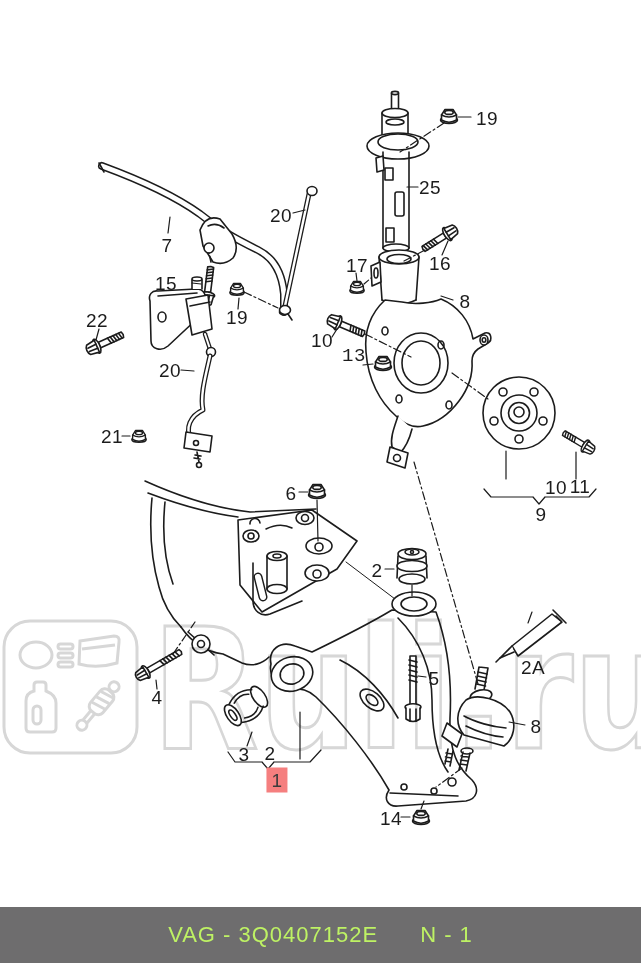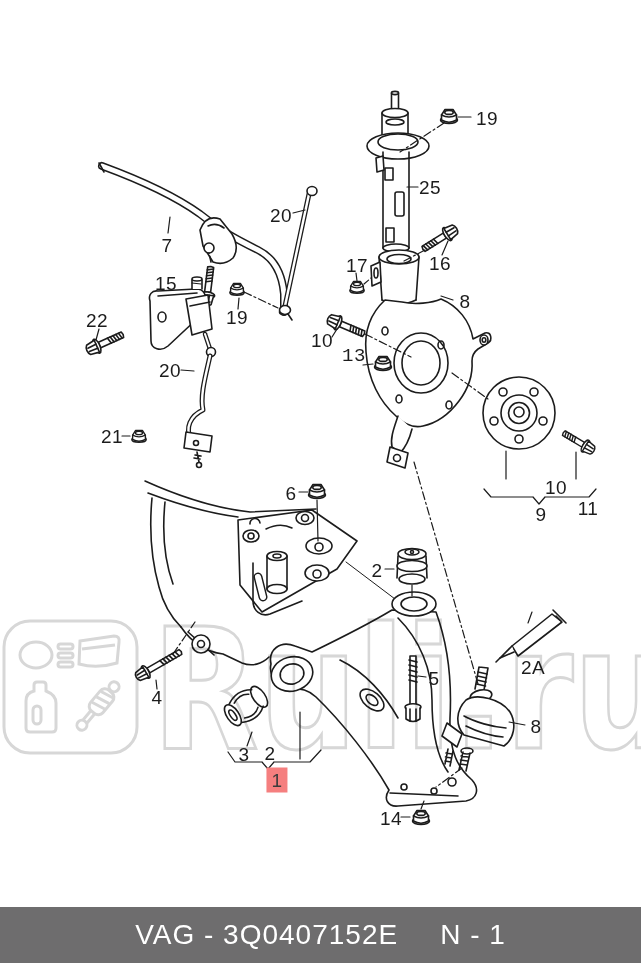--- a/index.html
+++ b/index.html
@@ -5,21 +5,21 @@
   html,body{margin:0;padding:0;background:#fff;}
   .stage{position:relative;width:641px;height:970px;background:#fff;overflow:hidden;
          font-family:"Liberation Sans",sans-serif;}
   svg{position:absolute;left:0;top:0;}
   #callout-layer{position:absolute;left:0;top:0;width:641px;height:906px;pointer-events:none;}
   .callout{position:absolute;transform:translate(-50%,-50%);font-size:19px;line-height:1;
            color:#1c1c1c;white-space:nowrap;letter-spacing:0.5px;}
   .callout.highlighted{background:#f57f7f;color:#3c3c3c;padding:3px 5px;}
   .footer{position:absolute;left:0;top:907px;width:641px;height:56px;background:#6e6d6e;
           display:flex;align-items:center;justify-content:center;}
-  .footer span{color:#ffffff;font-size:28px;letter-spacing:1px;}
+  .footer span{color:#bef264;font-size:22px;letter-spacing:1px;}
   .footer .gap{display:inline-block;width:42px;}
   .wm-text{font-family:"DejaVu Sans",sans-serif;font-weight:bold;}
 </style>
 </head>
 <body>
 
 <div class="stage">
 
 <svg width="641" height="906" viewBox="0 0 641 906">
   <defs>
@@ -323,21 +323,21 @@
       <div class="callout" style="left: 237px; top: 317px;">19</div>
       <div class="callout" style="left: 97px; top: 320px;">22</div>
       <div class="callout" style="left: 357px; top: 265px;">17</div>
       <div class="callout" style="left: 440px; top: 263px;">16</div>
       <div class="callout" style="left: 465px; top: 301px;">8</div>
       <div class="callout" style="left: 322px; top: 340px;">10</div>
       <div class="callout" style="left: 354px; top: 356px; font-family: Liberation Mono, monospace;">13</div>
       <div class="callout" style="left: 170px; top: 370px;">20</div>
       <div class="callout" style="left: 112px; top: 436px;">21</div>
       <div class="callout" style="left: 556px; top: 487px;">10</div>
-      <div class="callout" style="left: 580px; top: 508px; margin-left: 8px;">11</div>
+      <div class="callout" style="left: 580px; top: 486px;">11</div>
       <div class="callout" style="left: 541px; top: 514px;">9</div>
       <div class="callout" style="left: 291px; top: 493px;">6</div>
       <div class="callout" style="left: 377px; top: 570px;">2</div>
       <div class="callout" style="left: 533px; top: 632px; margin-top: 35px;">2A</div>
       <div class="callout" style="left: 157px; top: 697px;">4</div>
       <div class="callout" style="left: 434px; top: 678px;">5</div>
       <div class="callout" style="left: 536px; top: 726px;">8</div>
       <div class="callout" style="left: 244px; top: 754px;">3</div>
       <div class="callout" style="left: 270px; top: 753px;">2</div>
       <div class="callout highlighted" style="left: 277px; top: 780px; background: rgb(245, 127, 127); color: rgb(60, 60, 60);">1</div>

